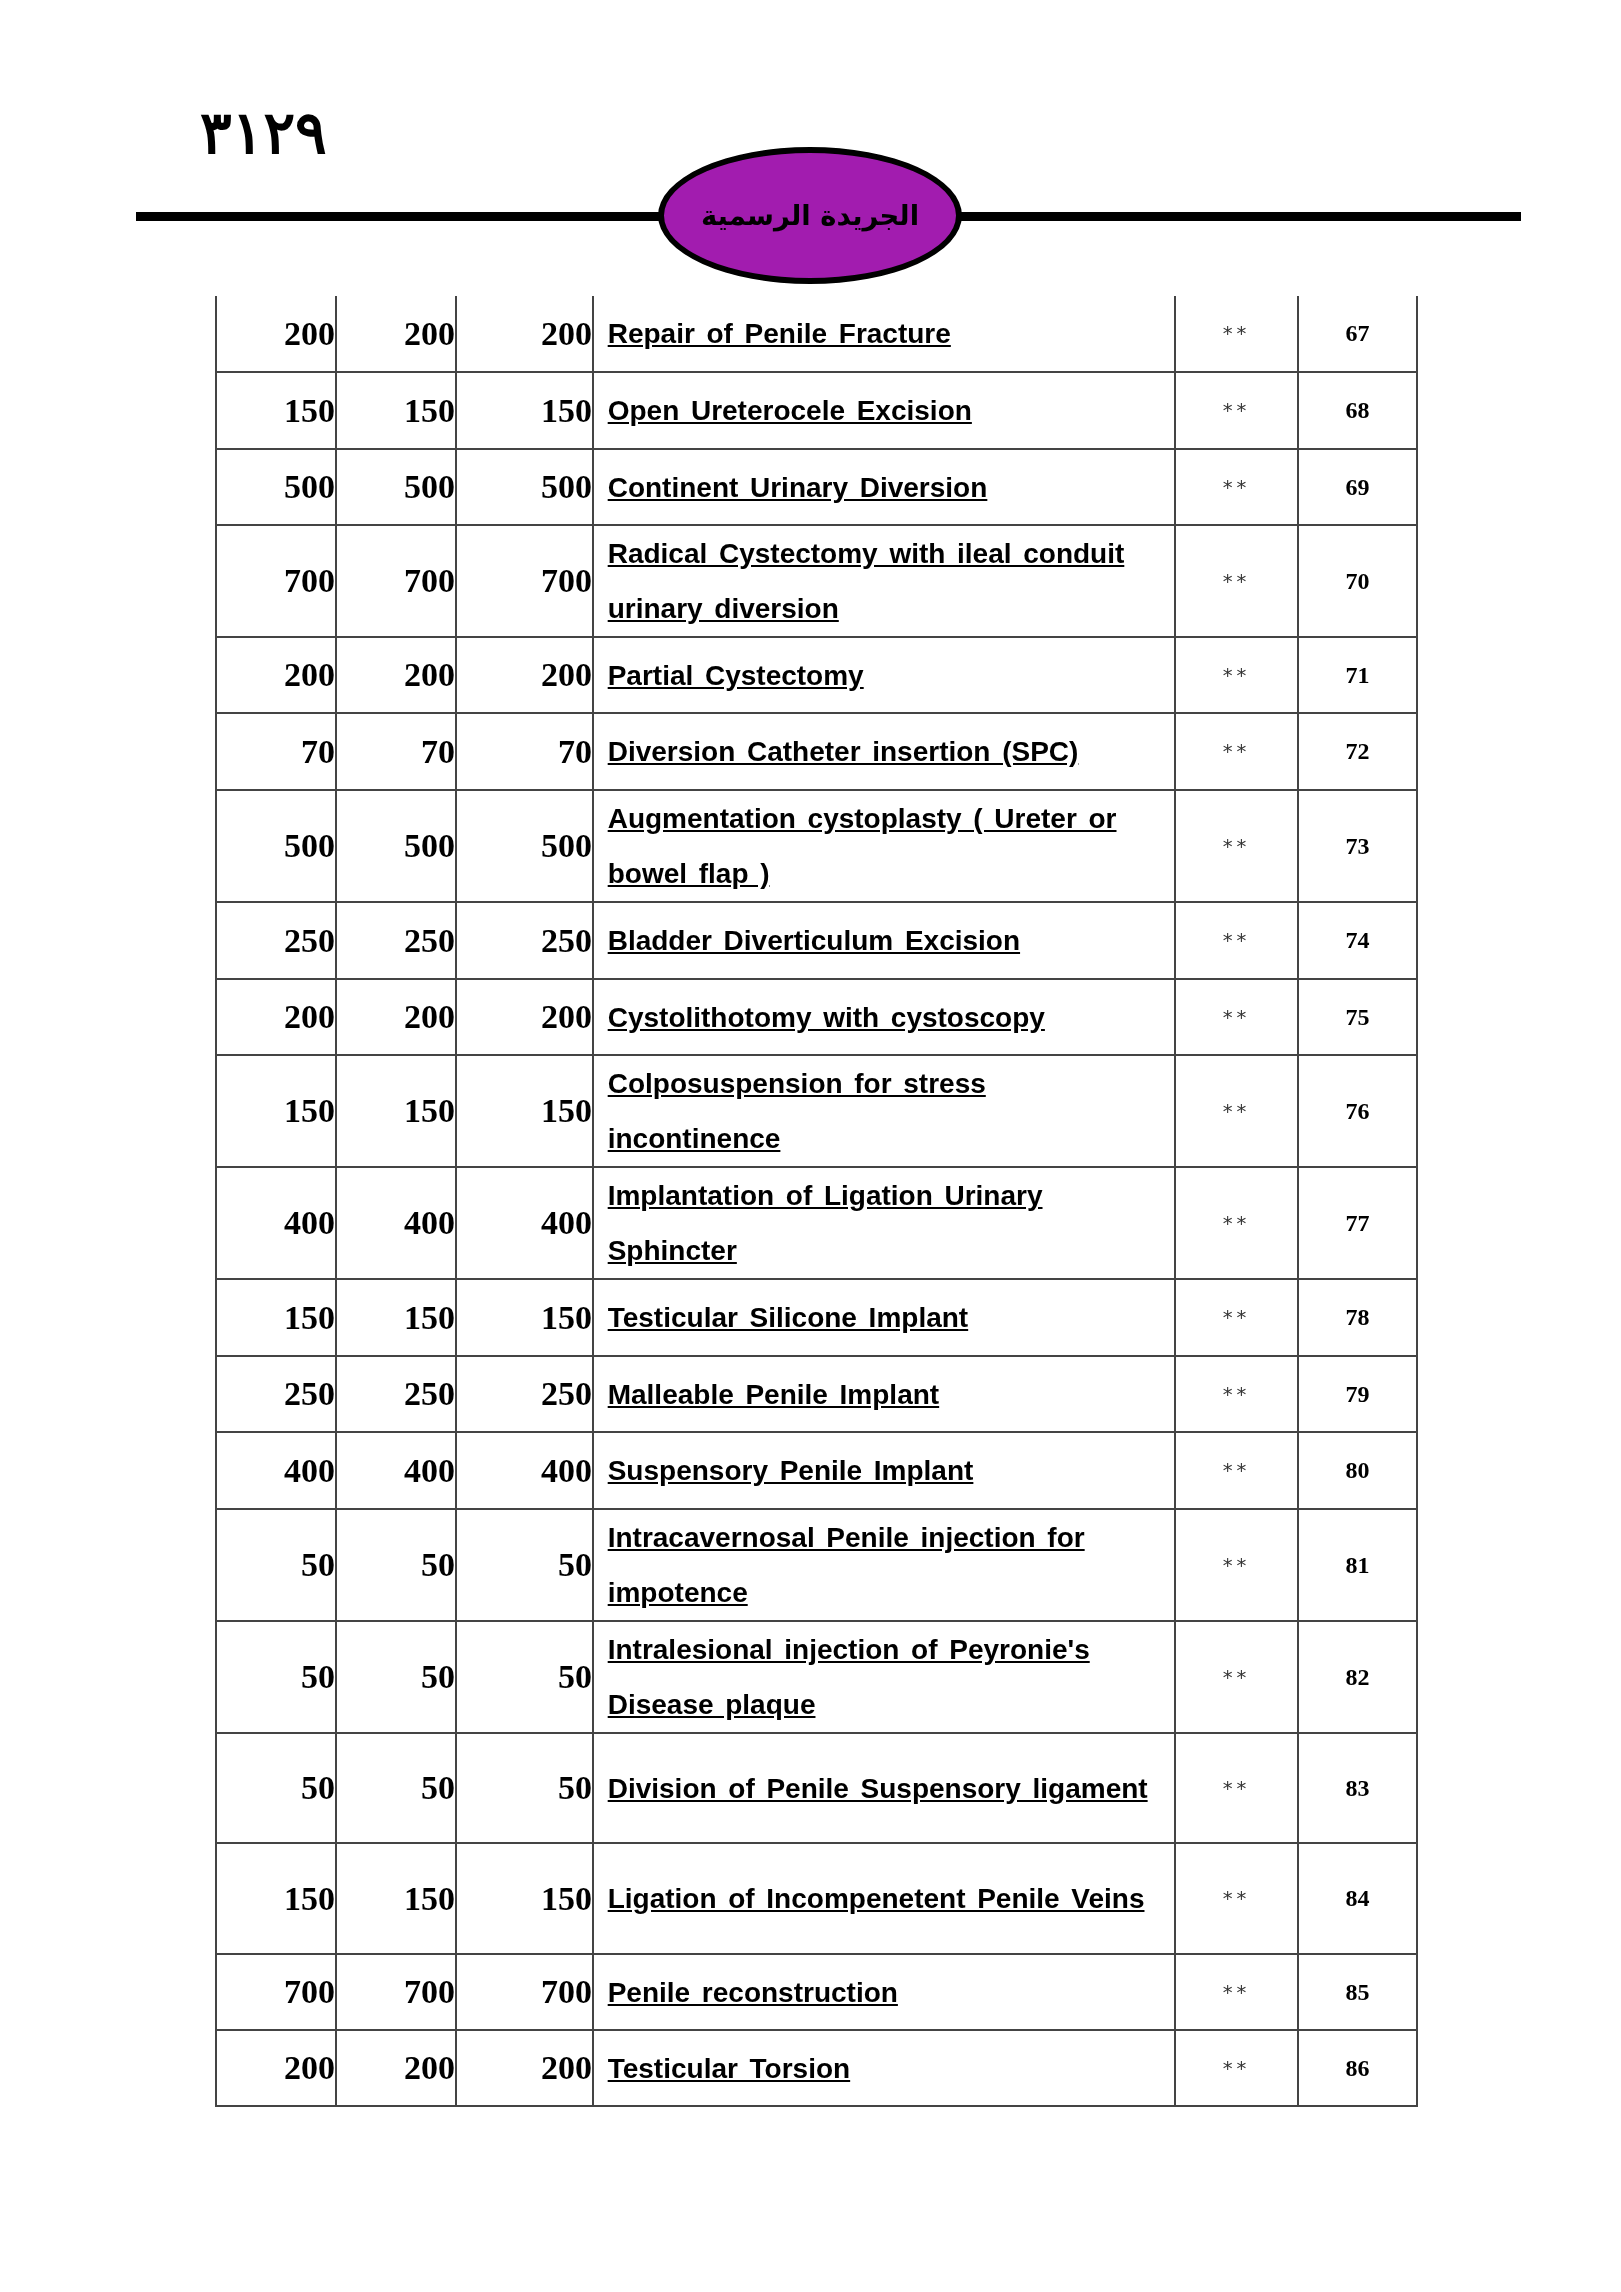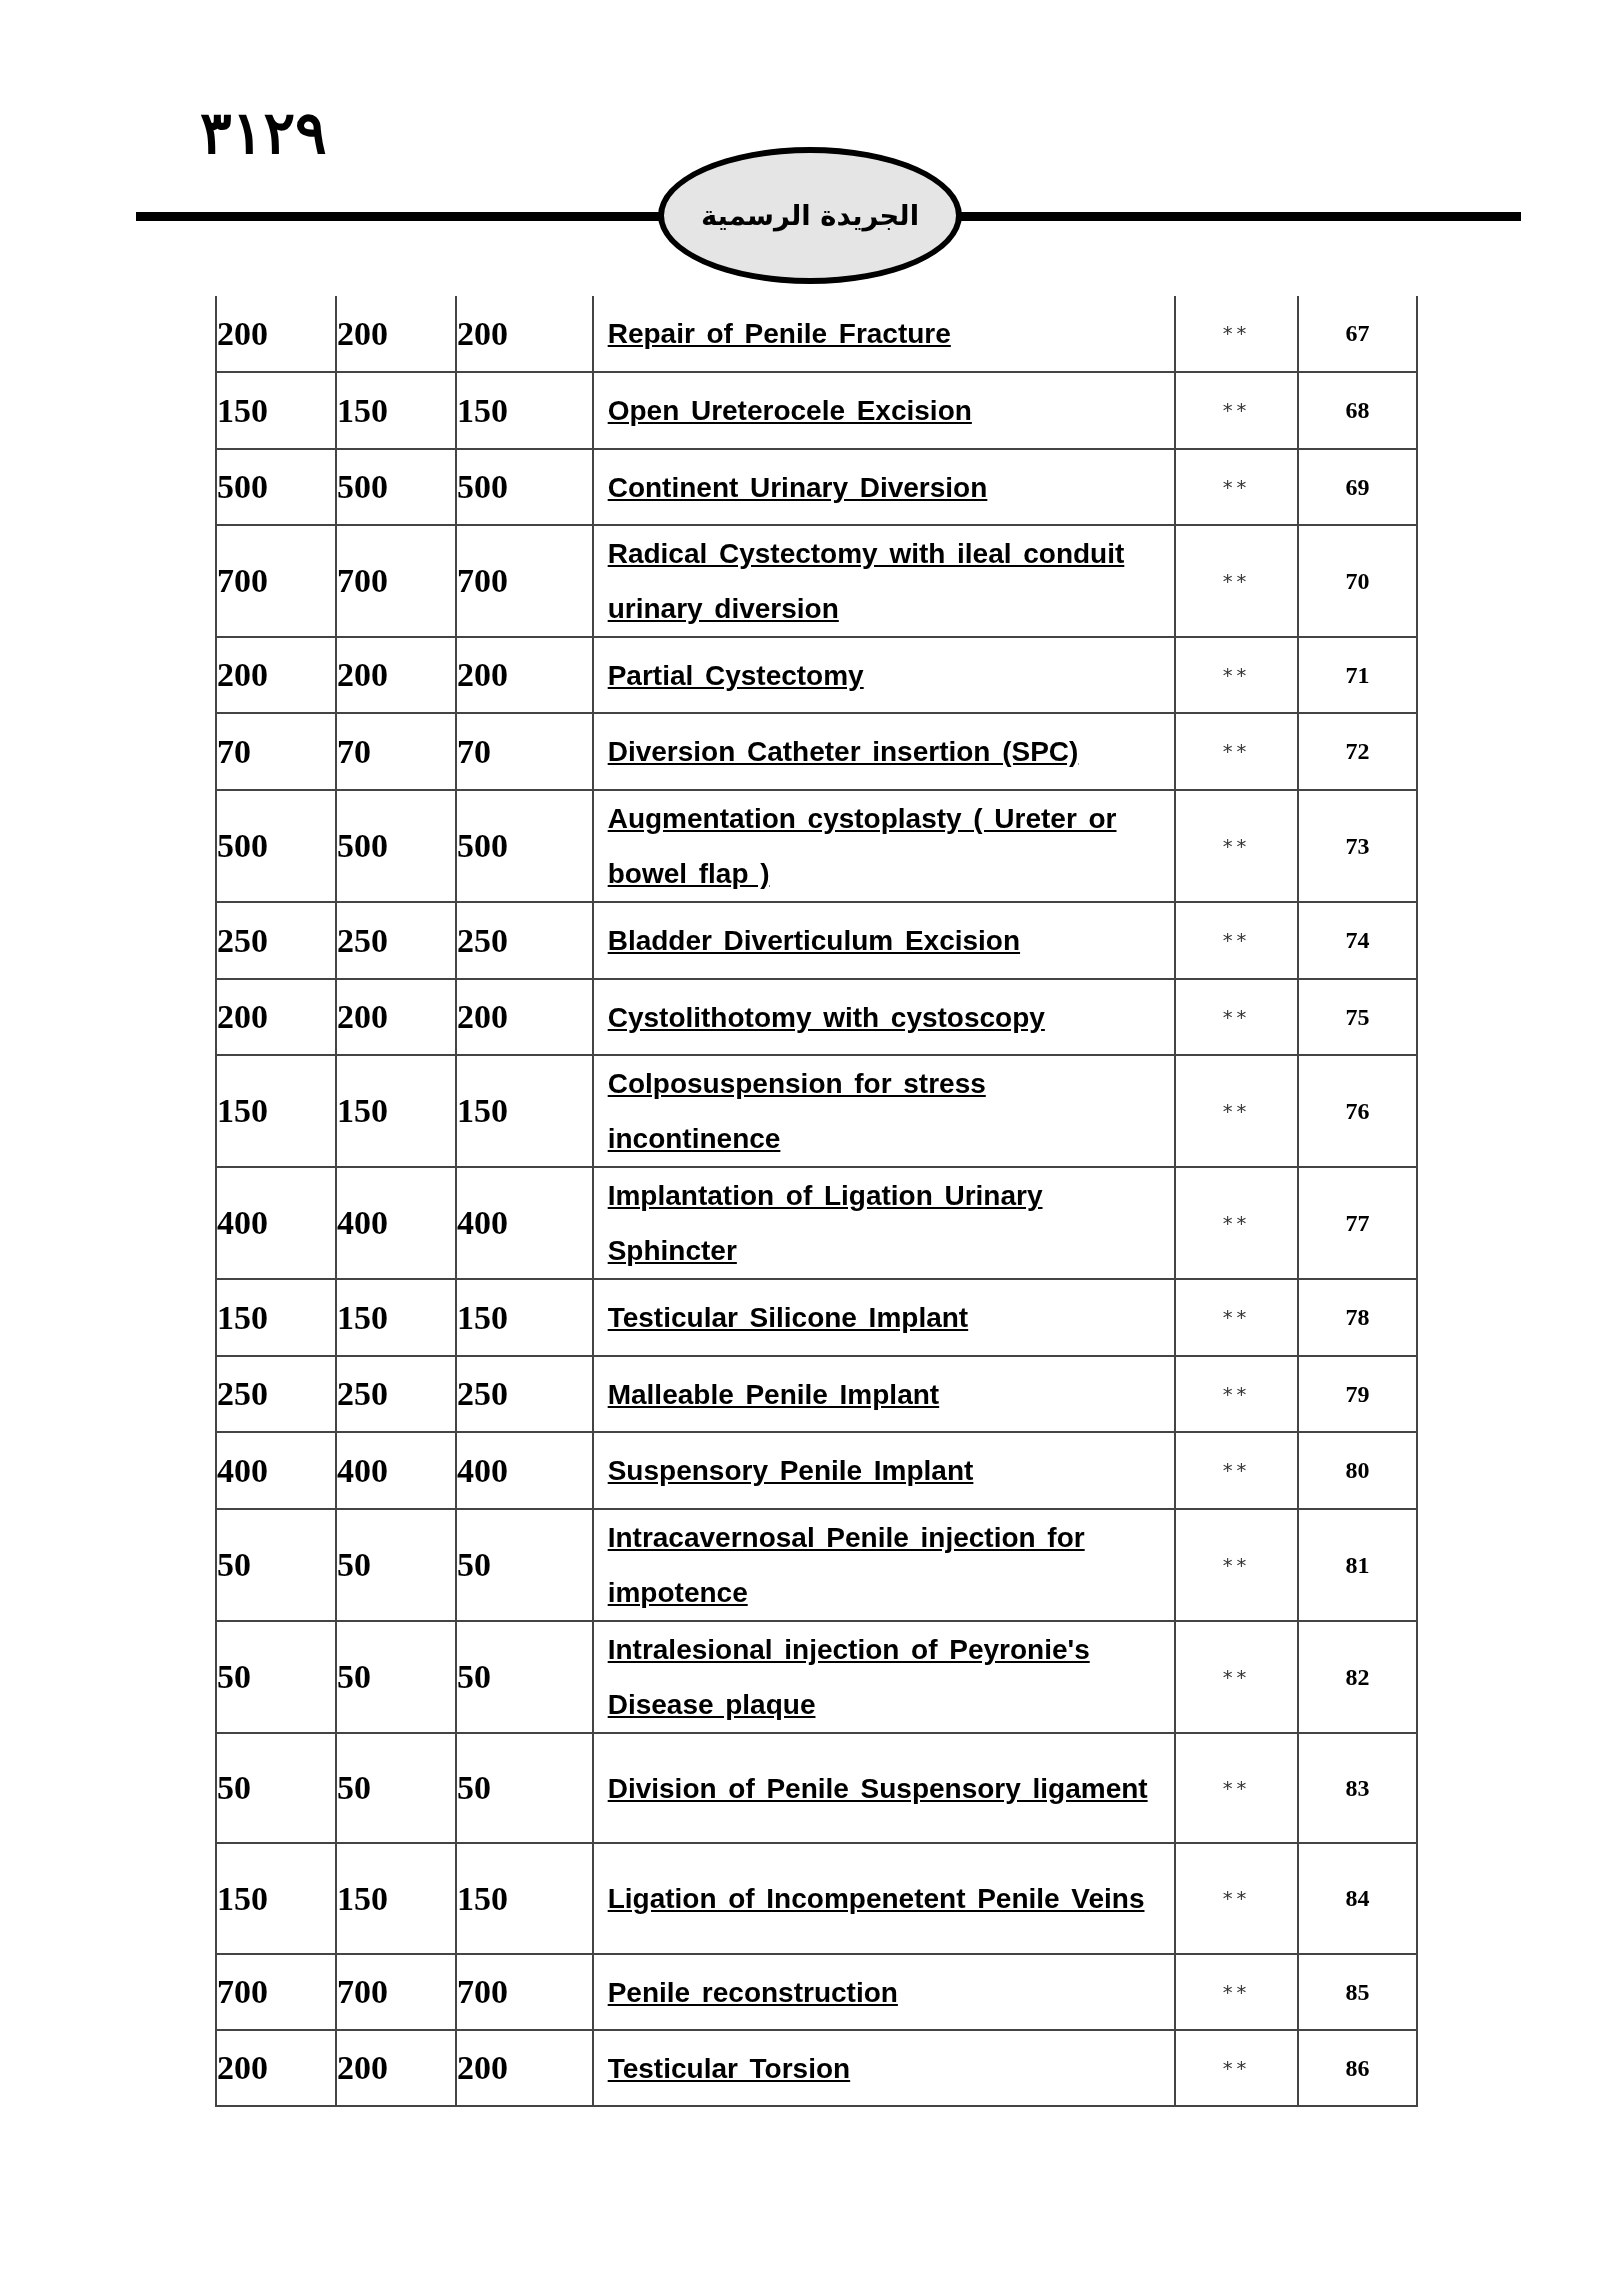--- a/index.html
+++ b/index.html
@@ -7,37 +7,37 @@
   .page-number {
     position:absolute; left:188px; top:98px;
     font-family:"DejaVu Serif", serif; font-weight:bold; font-size:59px;
     color:#000; letter-spacing:3.9px; direction:rtl;margin-left:12px;
   }
   .rule {
     position:absolute; left:136px; width:1385px; top:212px; height:8.8px; background:#000;
   }
   .emblem {
     position:absolute; left:658px; top:147px; width:304px; height:137px;
-    border:6.9px solid #000; border-radius:50%; background:#e5e5e5; box-sizing:border-box;
+    border:6.9px solid #000; border-radius:50%; background:#a21caf; box-sizing:border-box;
     display:flex; align-items:center; justify-content:center;
   }
   .emblem span {
     font-family:"DejaVu Sans", sans-serif; font-weight:bold; font-size:27.4px; color:#000;
     direction:rtl;
   }
   table.fees {
     position:absolute; left:215px; top:296px; width:1201px;
     border-collapse:collapse; table-layout:fixed;
   }
   table.fees td {
     border:2px solid #444; padding:0; vertical-align:middle;
   }
   table.fees tr:first-child td { border-top:none; }
   td.num {
-    text-align:left; font-family:"Liberation Serif", serif; font-weight:bold;
+    text-align:right; font-family:"Liberation Serif", serif; font-weight:bold;
     font-size:34px; color:#000;
   }
   td.desc {
     font-family:"Liberation Sans", sans-serif; font-weight:bold; font-size:28px; color:#000;
     padding-left:13.7px !important; padding-right:9.8px !important; line-height:55px;
     word-spacing:3.9px;
     text-decoration:underline;
   }
   td.star {
     text-align:center; font-family:"DejaVu Sans", sans-serif; font-size:19.6px; color:#333;

